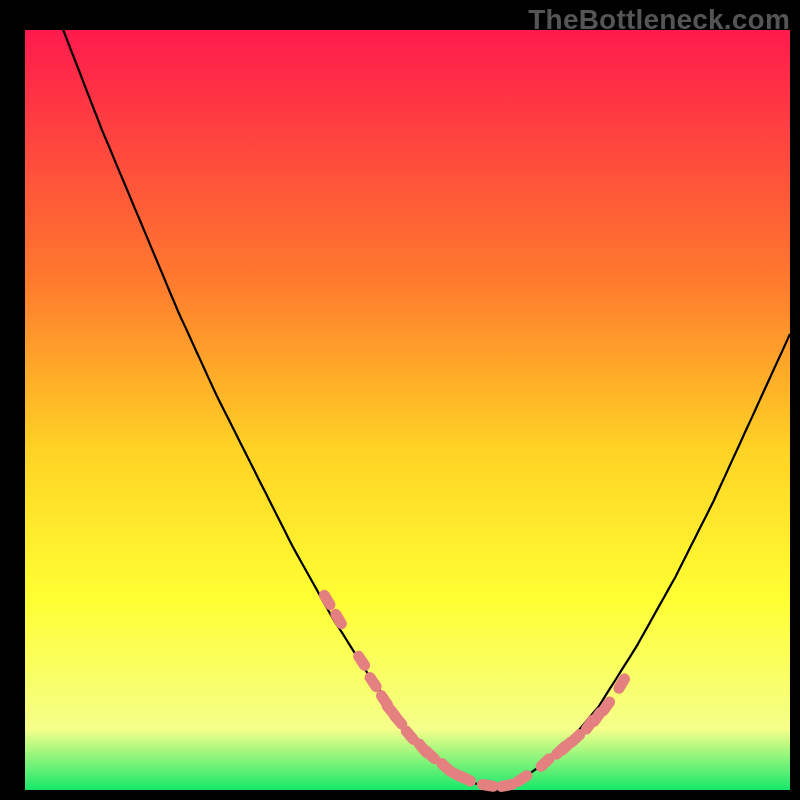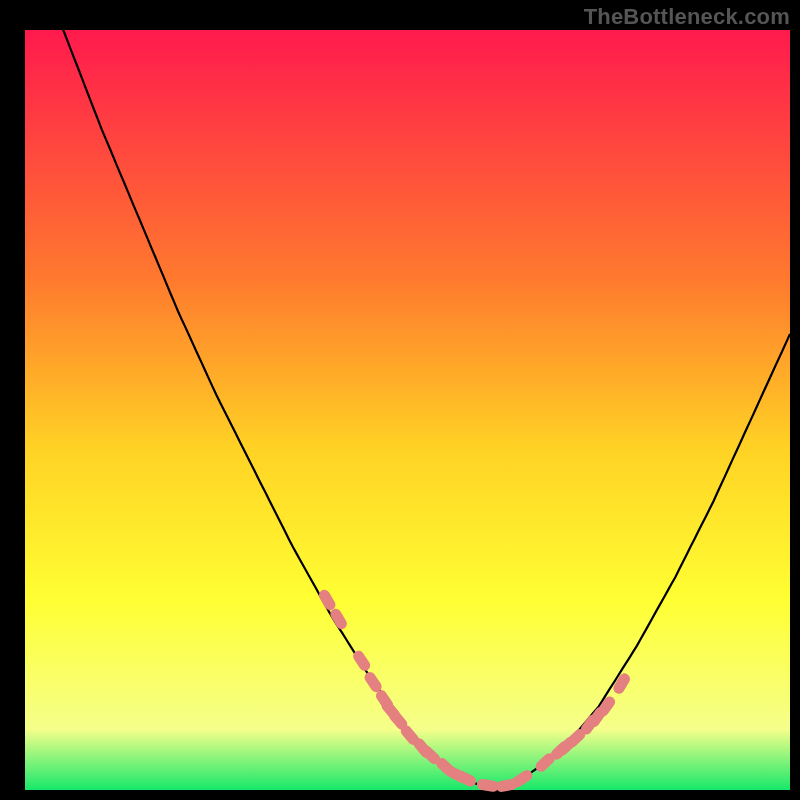--- a/index.html
+++ b/index.html
@@ -15,21 +15,21 @@
     position: relative;
     width: 800px;
     height: 800px;
     background: #000;
   }
   .attribution {
     position: absolute;
     top: 4px;
     right: 10px;
     color: #555;
-    font-size: 22px;
+    font-size: 28px;
     font-weight: 600;
     letter-spacing: 0.2px;
     z-index: 10;
   }
   svg.plot {
     position: absolute;
     left: 0;
     top: 0;
     width: 800px;
     height: 800px;

